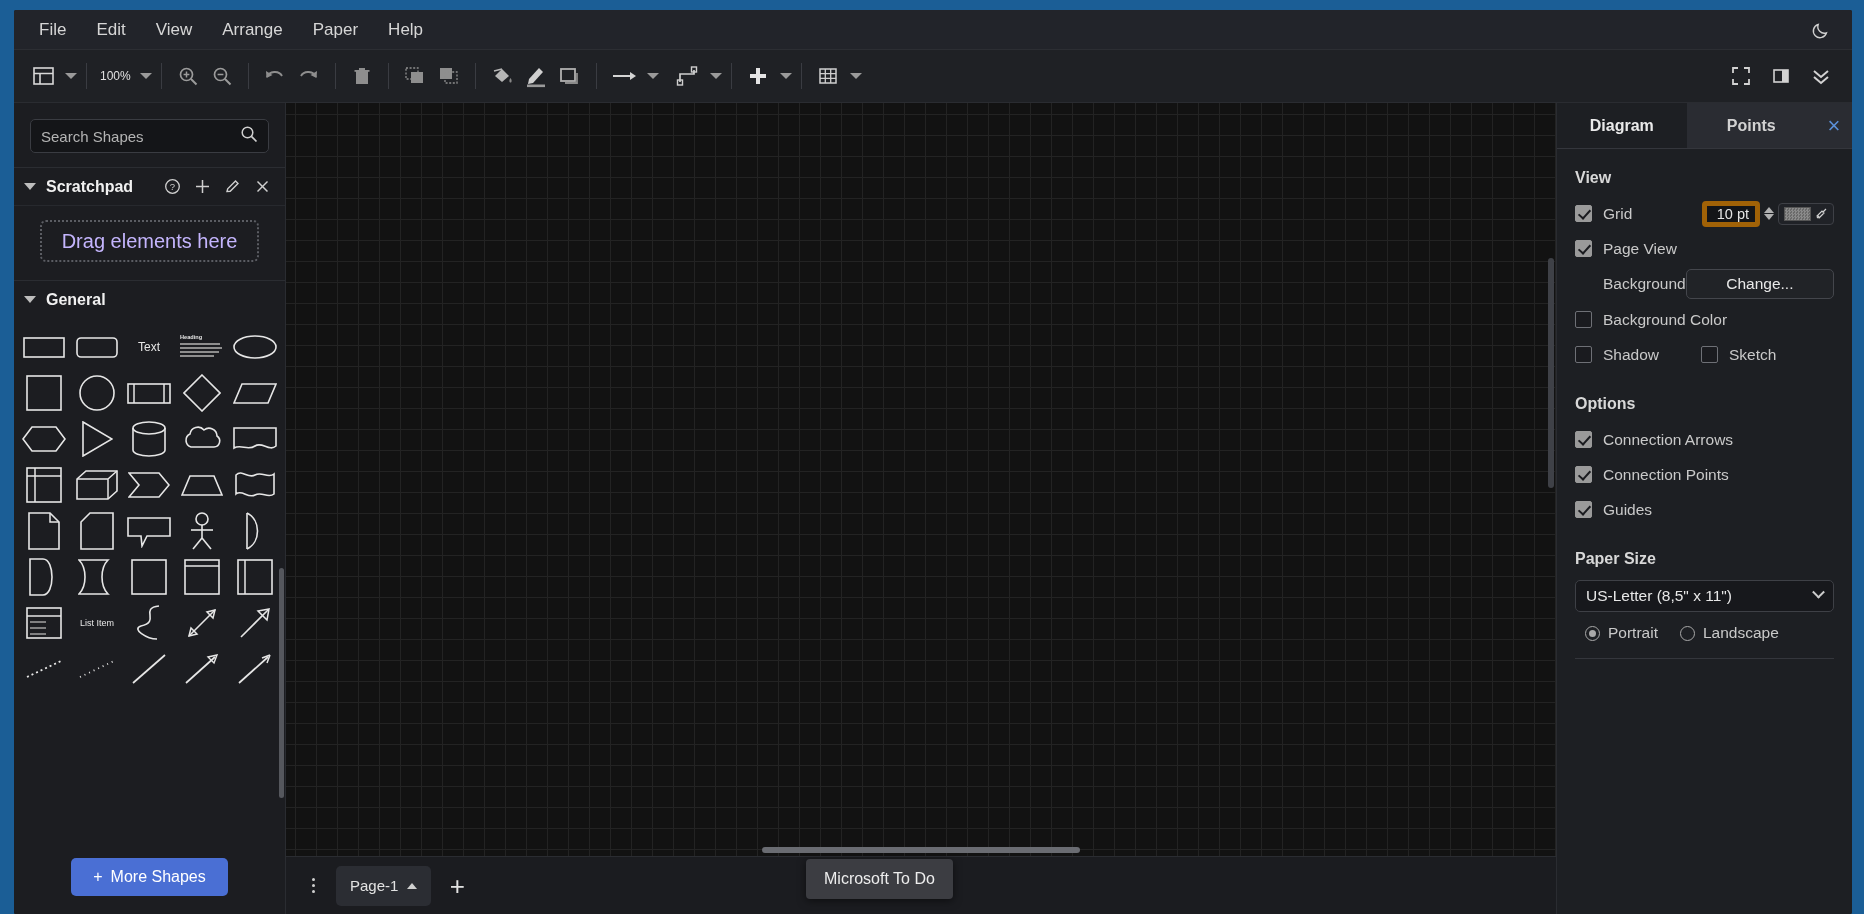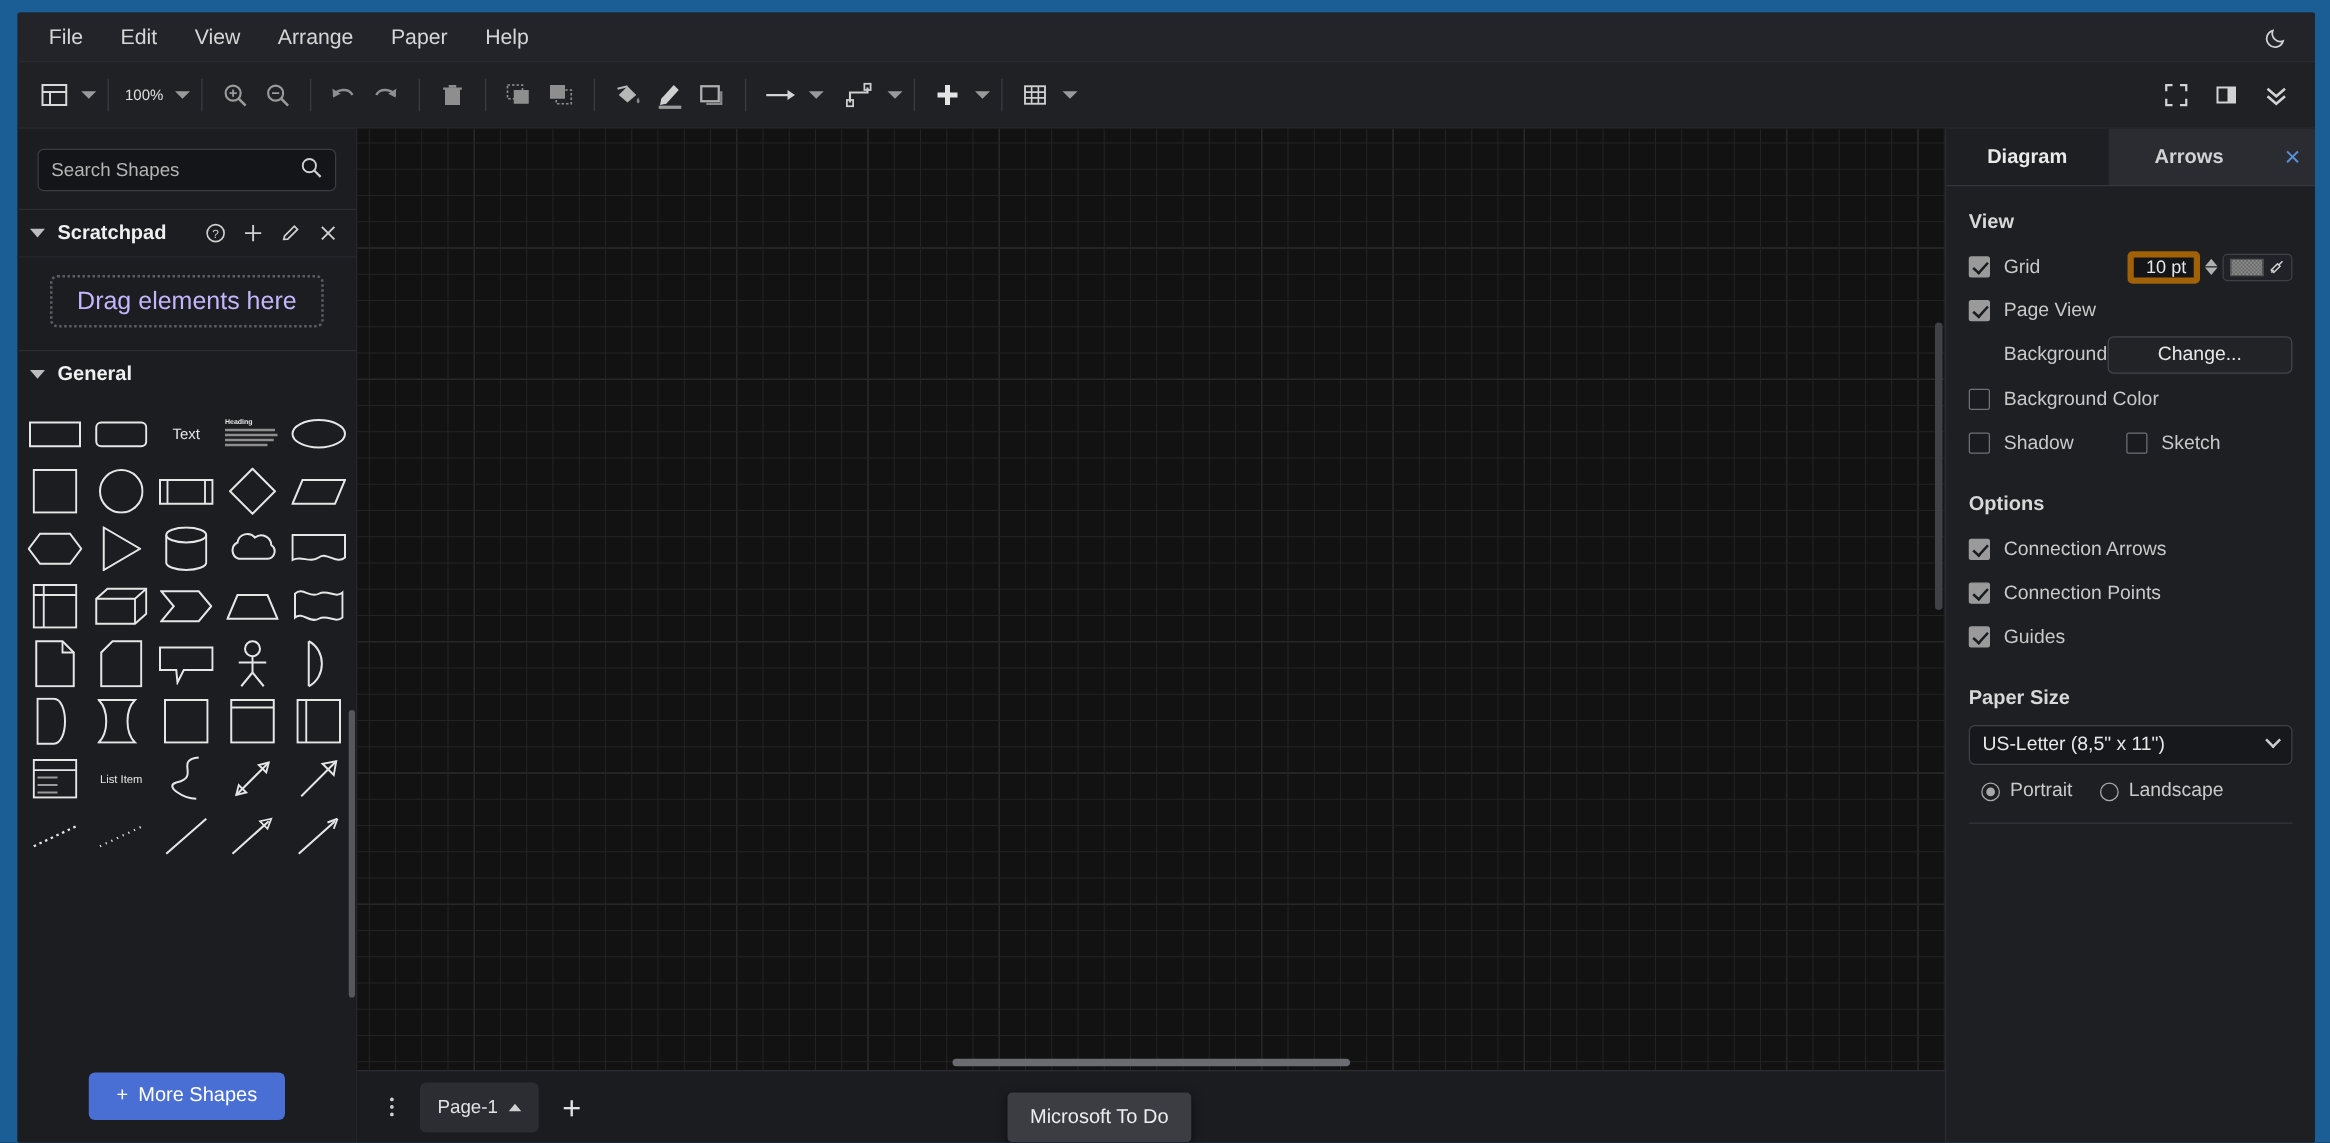--- a/index.html
+++ b/index.html
@@ -296,21 +296,21 @@
     width: 36px; height: 36px;
     display: flex; align-items: center; justify-content: center;
     color: #e2e2e2;
     font-size: 26px;
     cursor: pointer;
     margin-left: 8px;
     line-height: 1;
   }
   .tooltip {
     position: absolute;
-    left: 520px; top: 17px;
+    left: 520px; top: 2px;
     background: #3c3d42;
     color: #ededed;
     font-size: 16px;
     padding: 11px 18px;
     border-radius: 4px;
     white-space: nowrap;
     box-shadow: 0 2px 8px rgba(0,0,0,.5);
   }
 
   
@@ -970,21 +970,21 @@
           <span class="caret-up"></span>
         </div>
         <div class="add-page">+</div>
         <div class="tooltip">Microsoft To Do</div>
       </div>
     </div>
 
     <div class="rightpanel">
       <div class="rp-tabs">
         <div class="rp-tab">Diagram</div>
-        <div class="rp-tab inactive">Arrows</div>
+        <div class="rp-tab inactive">Points</div>
         <div class="rp-close">×</div>
       </div>
 
       <div class="rp-body">
 
         <div class="rp-section-title">View</div>
 
         <div class="rp-row">
           <div class="cb checked"></div>
           <div class="rp-label">Grid</div>

